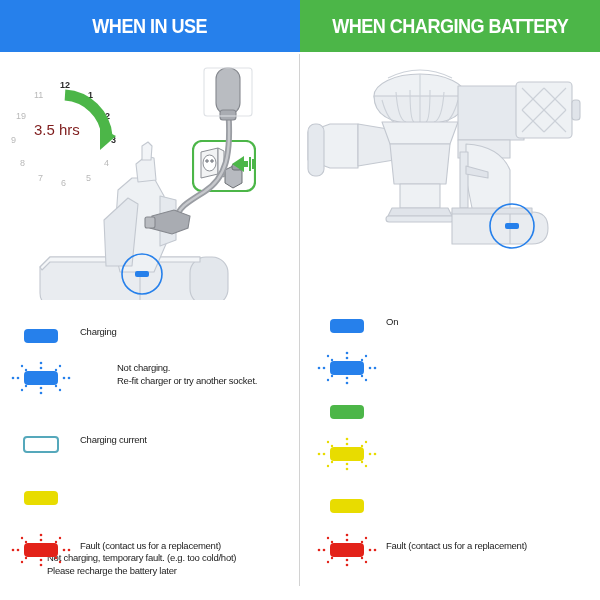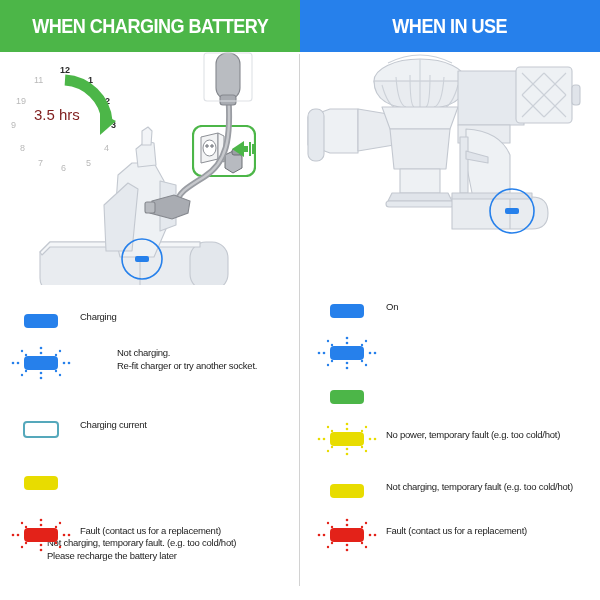--- a/index.html
+++ b/index.html
@@ -18,21 +18,21 @@
   .hdr-title{
     color:#ffffff;font-weight:bold;font-size:21px;letter-spacing:-0.6px;
     font-family:"Liberation Sans",sans-serif;
     transform:scaleX(0.86);transform-origin:center;white-space:nowrap;
   }
 
   
   .divider{position:absolute;left:299px;top:54px;width:1px;height:532px;background:#d2d2d2;}
 
   
-  .col{position:absolute;top:45px;width:300px;height:428px;}
+  .col{position:absolute;top:60px;width:300px;height:428px;}
   .col-left{left:0;}
   .col-right{left:300px;}
 
   
   .clock{position:absolute;left:8px;top:18px;width:120px;height:100px;}
   .clock-num{
     position:absolute;color:#b9b9b9;font-size:9px;
     font-family:"Liberation Sans",sans-serif;
   }
   .clock-num.dark{color:#2a2a2a;font-weight:bold;}
@@ -62,25 +62,25 @@
     letter-spacing:-0.25px;white-space:pre-line;
   }
   .legend-text.two{padding-top:2px;margin-left:37px;}
 </style>
 </head>
 <body>
 
 <div class="page">
 
   <div class="header-row">
+    <div class="hdr hdr-right">
+      <span class="hdr-title">WHEN IN USE</span>
+    </div>
     <div class="hdr hdr-left">
       <span class="hdr-title">WHEN CHARGING BATTERY</span>
-    </div>
-    <div class="hdr hdr-right">
-      <span class="hdr-title">WHEN IN USE</span>
     </div>
   </div>
 
   <div class="divider"></div>
 
   <div class="col col-left">
 
     <div class="clock">
       <span class="clock-num dark" style="left:52px;top:2px;">12</span>
       <span class="clock-num dark" style="left:80px;top:12px;">1</span>
@@ -345,28 +345,26 @@
               <circle cx="50" cy="6" r="1.2"></circle>
                 <circle cx="46" cy="10" r="1.2"></circle>
               <circle cx="12" cy="30" r="1.2"></circle>
                 <circle cx="16" cy="26" r="1.2"></circle>
               <circle cx="50" cy="30" r="1.2"></circle>
                 <circle cx="46" cy="26" r="1.2"></circle>
             </g>
           </svg>
           <div class="swatch" style="background:#e8dc00;"></div>
         </div>
-        <div class="legend-text">No power, temporary fault (e.g. too cold/hot)</div>
       </div>
 
       <div class="legend-item" style="top:428px;left:16px;">
         <div class="sw-wrap">
           <div class="swatch" style="background:#e8dc00;"></div>
         </div>
-        <div class="legend-text">Not charging, temporary fault (e.g. too cold/hot)</div>
       </div>
 
       <div class="legend-item" style="top:472px;left:16px;">
         <div class="sw-wrap">
           <svg class="rays" viewBox="0 0 62 36">
             <g fill="#e32219">
               <circle cx="31" cy="3" r="1.3"></circle>
                 <circle cx="31" cy="8" r="1.3"></circle>
               <circle cx="31" cy="33" r="1.3"></circle>
                 <circle cx="31" cy="28" r="1.3"></circle>

